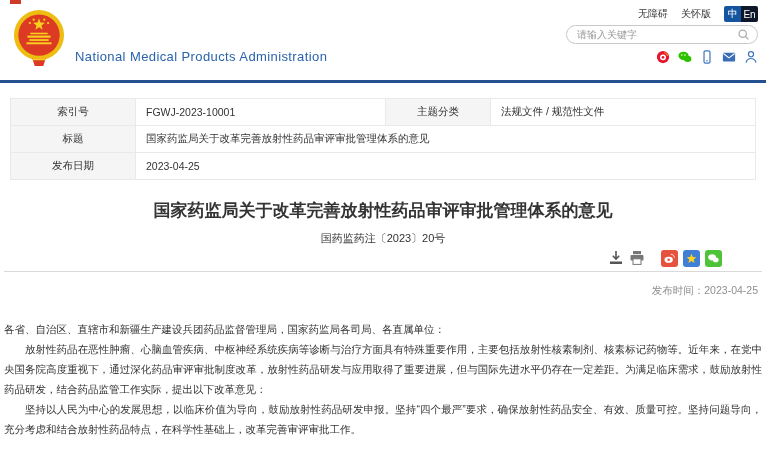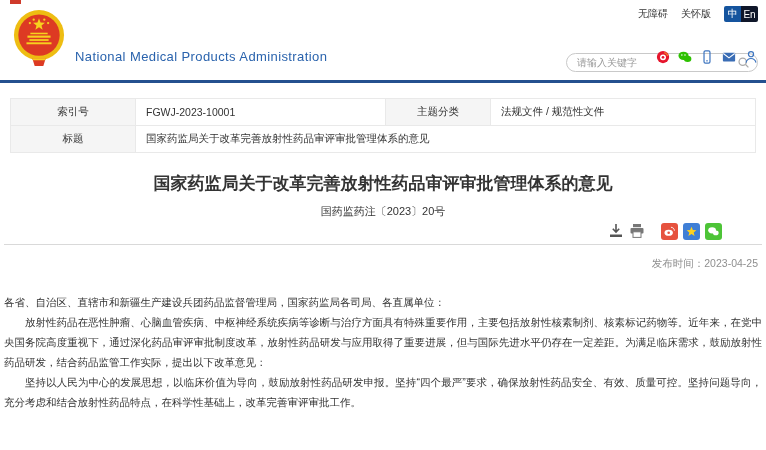--- a/index.html
+++ b/index.html
@@ -18,21 +18,21 @@
   .site-title { position:absolute; left:73px; top:17px; font-size:24px; font-weight:bold; color:#2358a7; letter-spacing:1px; }
   .site-sub { position:absolute; left:75px; top:49px; font-size:13px; color:#2a63ad; letter-spacing:.4px; }
 
   .top-links { position:absolute; top:6px; right:8px; display:flex; align-items:center; gap:13px; font-size:10px; color:#333; }
   .top-links .lnk { cursor:pointer; }
   .lang-toggle { display:flex; }
   .lang-btn { width:17px; height:16px; display:flex; align-items:center; justify-content:center; font-size:10px; color:#fff; cursor:pointer; }
   .lang-zh { background:#15549e; border-radius:2px 0 0 2px; }
   .lang-en { background:#0f172a; border-radius:0 2px 2px 0;text-align:right; }
 
-  .search-box { position:absolute; top:25px; right:8px; width:192px; height:19px; border:1px solid #c9c9c9; border-radius:10px; background:#fff; display:flex; align-items:center;margin-top:28px; }
+  .search-box { position:absolute; top:25px; right:8px; width:192px; height:19px; border:1px solid #c9c9c9; border-radius:10px; background:#fff; display:flex; align-items:center; }
   .search-input { flex:1; border:none; outline:none; background:transparent; font-size:10px; padding:0 4px 0 10px; color:#333; font-family:inherit; }
   .search-input::placeholder { color:#999; }
   .search-ic { width:13px; height:13px; margin-right:7px; flex:0 0 auto; cursor:pointer; }
 
   .social-bar { position:absolute; top:50px; right:8px; display:flex; align-items:center; gap:8px; }
   .soc { width:14px; height:14px; cursor:pointer; display:block; }
 
   .hdr-divider { height:3px; background:#24508f; }
 
   
@@ -148,20 +148,24 @@
           <tr>
         <td class="lbl">索引号</td>
         <td>FGWJ-2023-10001</td>
         <td class="lbl">主题分类</td>
         <td>法规文件 / 规范性文件</td>
       </tr>
       <tr>
         <td class="lbl">标题</td>
         <td colspan="3">国家药监局关于改革完善放射性药品审评审批管理体系的意见</td>
       </tr>
+      <tr>
+        <td class="lbl">发布日期</td>
+        <td colspan="3">2023-04-25</td>
+      </tr>
     </tbody>
       </table>
   </div>
 
   <div class="article">
     <div class="a-title">国家药监局关于改革完善放射性药品审评审批管理体系的意见</div>
     <div class="a-docnum">国药监药注〔2023〕20号</div>
 
     <div class="a-toolbar">
       <svg class="tool-gray" viewBox="0 0 16 16">

